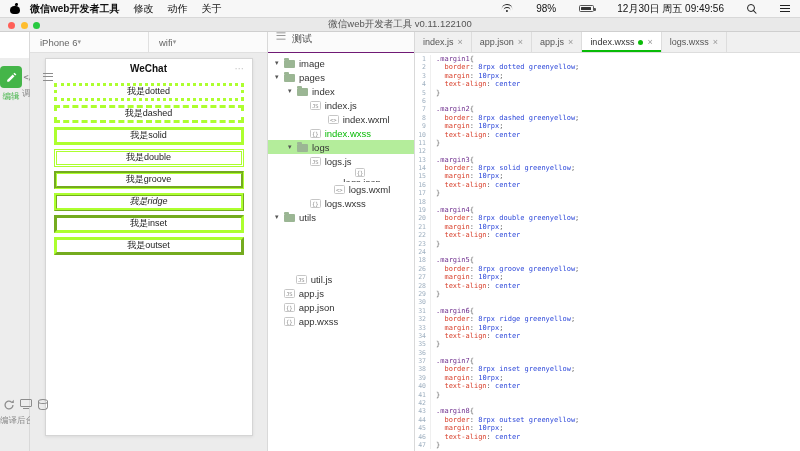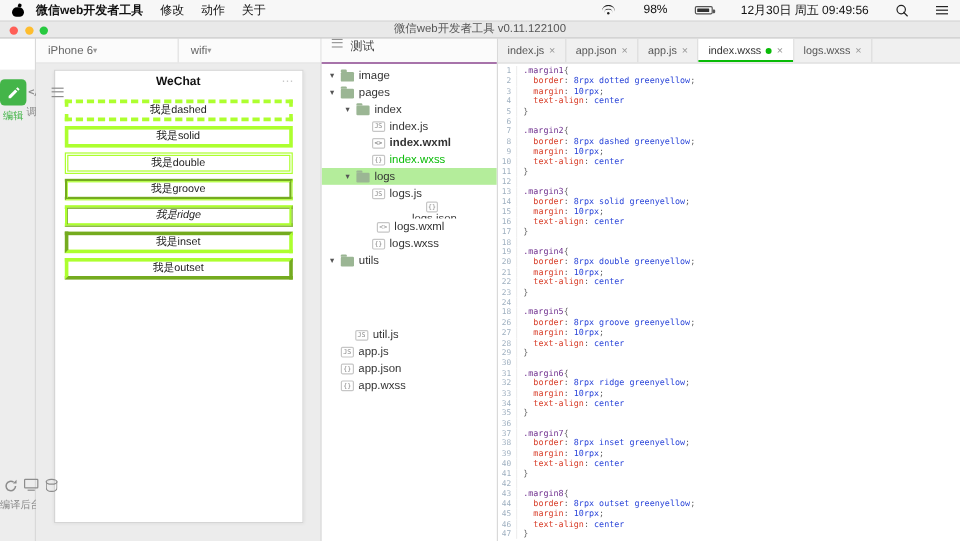--- a/index.html
+++ b/index.html
@@ -204,20 +204,21 @@
           <span class="caret">▾</span>
         </div>
       </div>
       <div class="sim-body">
         <div class="phone">
           <div class="phone-header">
             <span>WeChat</span>
             <span class="phone-more">⋯</span>
           </div>
           <div class="phone-content" id="boxes">
+              <div class="demo-box" style="border-style: dotted; border-color: rgb(173, 255, 47);">我是dotted</div>
               <div class="demo-box" style="border-style: dashed; border-color: rgb(173, 255, 47);">我是dashed</div>
               <div class="demo-box" style="border-style: solid; border-color: rgb(173, 255, 47);">我是solid</div>
               <div class="demo-box" style="border-style: double; border-color: rgb(173, 255, 47);">我是double</div>
               <div class="demo-box" style="border-style: groove; border-color: rgb(173, 255, 47);">我是groove</div>
               <div class="demo-box" style="border-style: ridge; border-color: rgb(173, 255, 47); font-style: italic;">我是ridge</div>
               <div class="demo-box" style="border-style: inset; border-color: rgb(173, 255, 47);">我是inset</div>
               <div class="demo-box" style="border-style: outset; border-color: rgb(173, 255, 47);">我是outset</div>
             </div>
         </div>
       </div>
@@ -241,42 +242,42 @@
           </div>
           <div class="tree-row" style="padding-left: 20px;">
             <span class="caret-tri">▾</span>
             <span class="folder-ico"></span>
             <span class="fname">index</span>
           </div>
           <div class="tree-row" style="padding-left: 42px;">
             <span class="ficon">JS</span>
             <span class="fname">index.js</span>
           </div>
-          <div class="tree-row" style="padding-left: 42px; font-weight: bold;">
+          <div class="tree-row" style="padding-left: 60px;">
             <span class="ficon">&lt;&gt;</span>
             <span class="fname">index.wxml</span>
           </div>
           <div class="tree-row" style="padding-left: 42px;">
             <span class="ficon">{}</span>
             <span class="fname" style="color: rgb(9, 187, 7);">index.wxss</span>
           </div>
           <div class="tree-row" style="padding-left: 20px; background: rgb(180, 237, 155);">
             <span class="caret-tri">▾</span>
             <span class="folder-ico"></span>
             <span class="fname">logs</span>
           </div>
           <div class="tree-row" style="padding-left: 42px;">
             <span class="ficon">JS</span>
             <span class="fname">logs.js</span>
           </div>
           <div class="tree-row" style="padding-left: 42px; flex-direction: column;">
             <span class="ficon">{}</span>
             <span class="fname">logs.json</span>
           </div>
-          <div class="tree-row" style="padding-left: 46px;">
+          <div class="tree-row" style="padding-left: 66px;">
             <span class="ficon">&lt;&gt;</span>
             <span class="fname">logs.wxml</span>
           </div>
           <div class="tree-row" style="padding-left: 42px;">
             <span class="ficon">{}</span>
             <span class="fname">logs.wxss</span>
           </div>
           <div class="tree-row" style="padding-left: 7px;">
             <span class="caret-tri">▾</span>
             <span class="folder-ico"></span>

